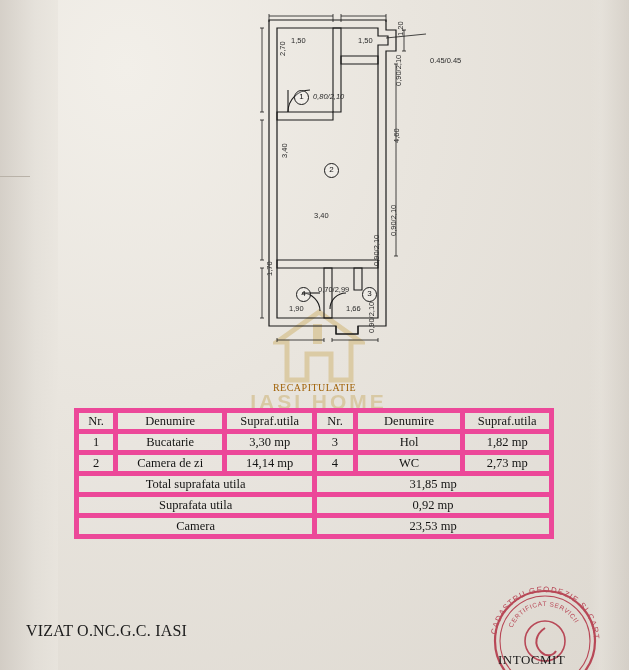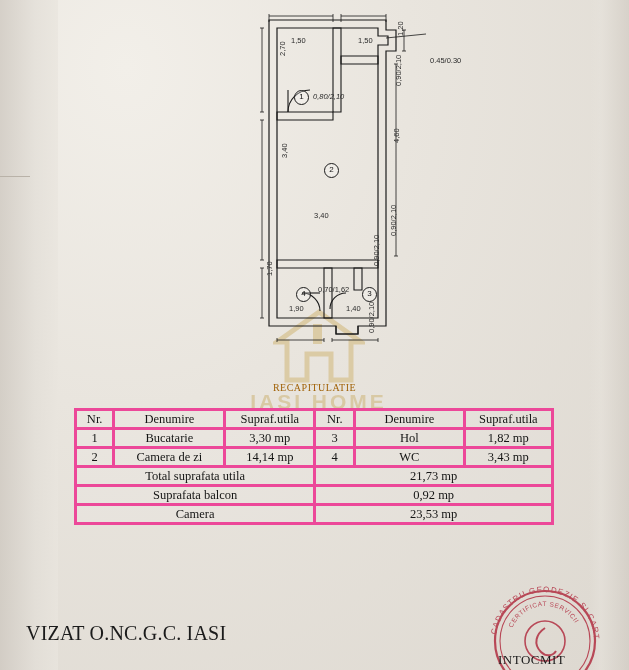--- a/index.html
+++ b/index.html
@@ -119,21 +119,21 @@
     position: absolute;
     left: 74px;
     top: 408px;
     width: 480px;
     border-collapse: collapse;
     font-size: 12.5px;
     color: #141414;
     background: rgba(255,255,255,0.06);
   }
   table.recap td {
-    border: 3px solid #ec4899;
+    border: 5px solid #ec4899;
     text-align: center;
     padding: 0 2px;
     height: 16px;
     line-height: 15px;
   }
   table.recap td.hd {
     line-height: 14px;
   }
   .c-nr      { width: 36px; }
   .c-den     { width: 120px; }
@@ -153,21 +153,21 @@
     height: 122px;
     color: #b4394a;
     opacity: .9;
   }
   .stamp svg { display:block; }
 
   .vizat {
     position: absolute;
     left: 26px;
     top: 622px;
-    font-size: 20px;
+    font-size: 16px;
     color: #1b1b1b;
     letter-spacing: .2px;
   }
   .intocmit {
     position: absolute;
     left: 498px;
     top: 652px;
     font-size: 13px;
     color: #1b1b1b;
     letter-spacing: .5px;
@@ -241,32 +241,32 @@
       <path d="M41 332 L88 332 M41 330 L41 334 M88 330 L88 334"></path>
       <path d="M96 332 L142 332 M96 330 L96 334 M142 330 L142 334"></path>
       <path d="M150 30 L190 26"></path>
     </g>
   </svg>
 
   <div class="dim-label" style="left:55px;  top:28px;">1,50</div>
   <div class="dim-label" style="left:122px; top:28px;">1,50</div>
   <div class="dim-label rot" style="left:160px; top:28px;">1,20</div>
   <div class="dim-label rot" style="left:158px; top:78px;">0,90/2,10</div>
-  <div class="dim-label" style="left:194px; top:48px;">0.45/0.30</div>
+  <div class="dim-label" style="left:194px; top:48px;">0.45/0.45</div>
   <div class="dim-label rot" style="left:42px;  top:48px;">2,70</div>
   <div class="dim-label" style="left:77px;  top:84px;font-style:italic;">0,80/2,10</div>
   <div class="dim-label rot" style="left:44px;  top:150px;">3,40</div>
   <div class="dim-label rot" style="left:156px; top:135px;">4,60</div>
   <div class="dim-label" style="left:78px;  top:203px;">3,40</div>
   <div class="dim-label rot" style="left:153px; top:228px;">0,90/2,10</div>
   <div class="dim-label rot" style="left:136px; top:258px;">0,90/2,10</div>
-  <div class="dim-label" style="left:82px;  top:277px;">0,70/1,62</div>
+  <div class="dim-label" style="left:82px;  top:277px;">0,70/2,99</div>
   <div class="dim-label rot" style="left:29px;  top:268px;">1,70</div>
   <div class="dim-label" style="left:53px;  top:296px;">1,90</div>
-  <div class="dim-label" style="left:110px; top:296px;">1,40</div>
+  <div class="dim-label" style="left:110px; top:296px;">1,66</div>
   <div class="dim-label rot" style="left:131px; top:325px;">0,90/2,10</div>
 
   <div class="room-num" style="left:58px;  top:82px;">1</div>
   <div class="room-num" style="left:88px;  top:155px;">2</div>
   <div class="room-num" style="left:126px; top:279px;">3</div>
   <div class="room-num" style="left:60px;  top:279px;">4</div>
 </div>
 
 <div class="recap-title">RECAPITULATIE</div>
 
@@ -287,28 +287,28 @@
       <td>3</td>
       <td>Hol</td>
       <td>1,82 mp</td>
     </tr>
     <tr>
       <td>2</td>
       <td>Camera de zi</td>
       <td>14,14 mp</td>
       <td>4</td>
       <td>WC</td>
-      <td>3,43 mp</td>
+      <td>2,73 mp</td>
     </tr>
     <tr>
       <td class="t-left" colspan="3">Total suprafata utila</td>
-      <td colspan="3">21,73 mp</td>
-    </tr>
-    <tr>
-      <td class="t-left" colspan="3">Suprafata balcon</td>
+      <td colspan="3">31,85 mp</td>
+    </tr>
+    <tr>
+      <td class="t-left" colspan="3">Suprafata utila</td>
       <td colspan="3">0,92 mp</td>
     </tr>
     <tr>
       <td class="t-left" colspan="3">Camera</td>
       <td colspan="3">23,53 mp</td>
     </tr>
   </tbody>
 </table>
 
 <div class="stamp">

